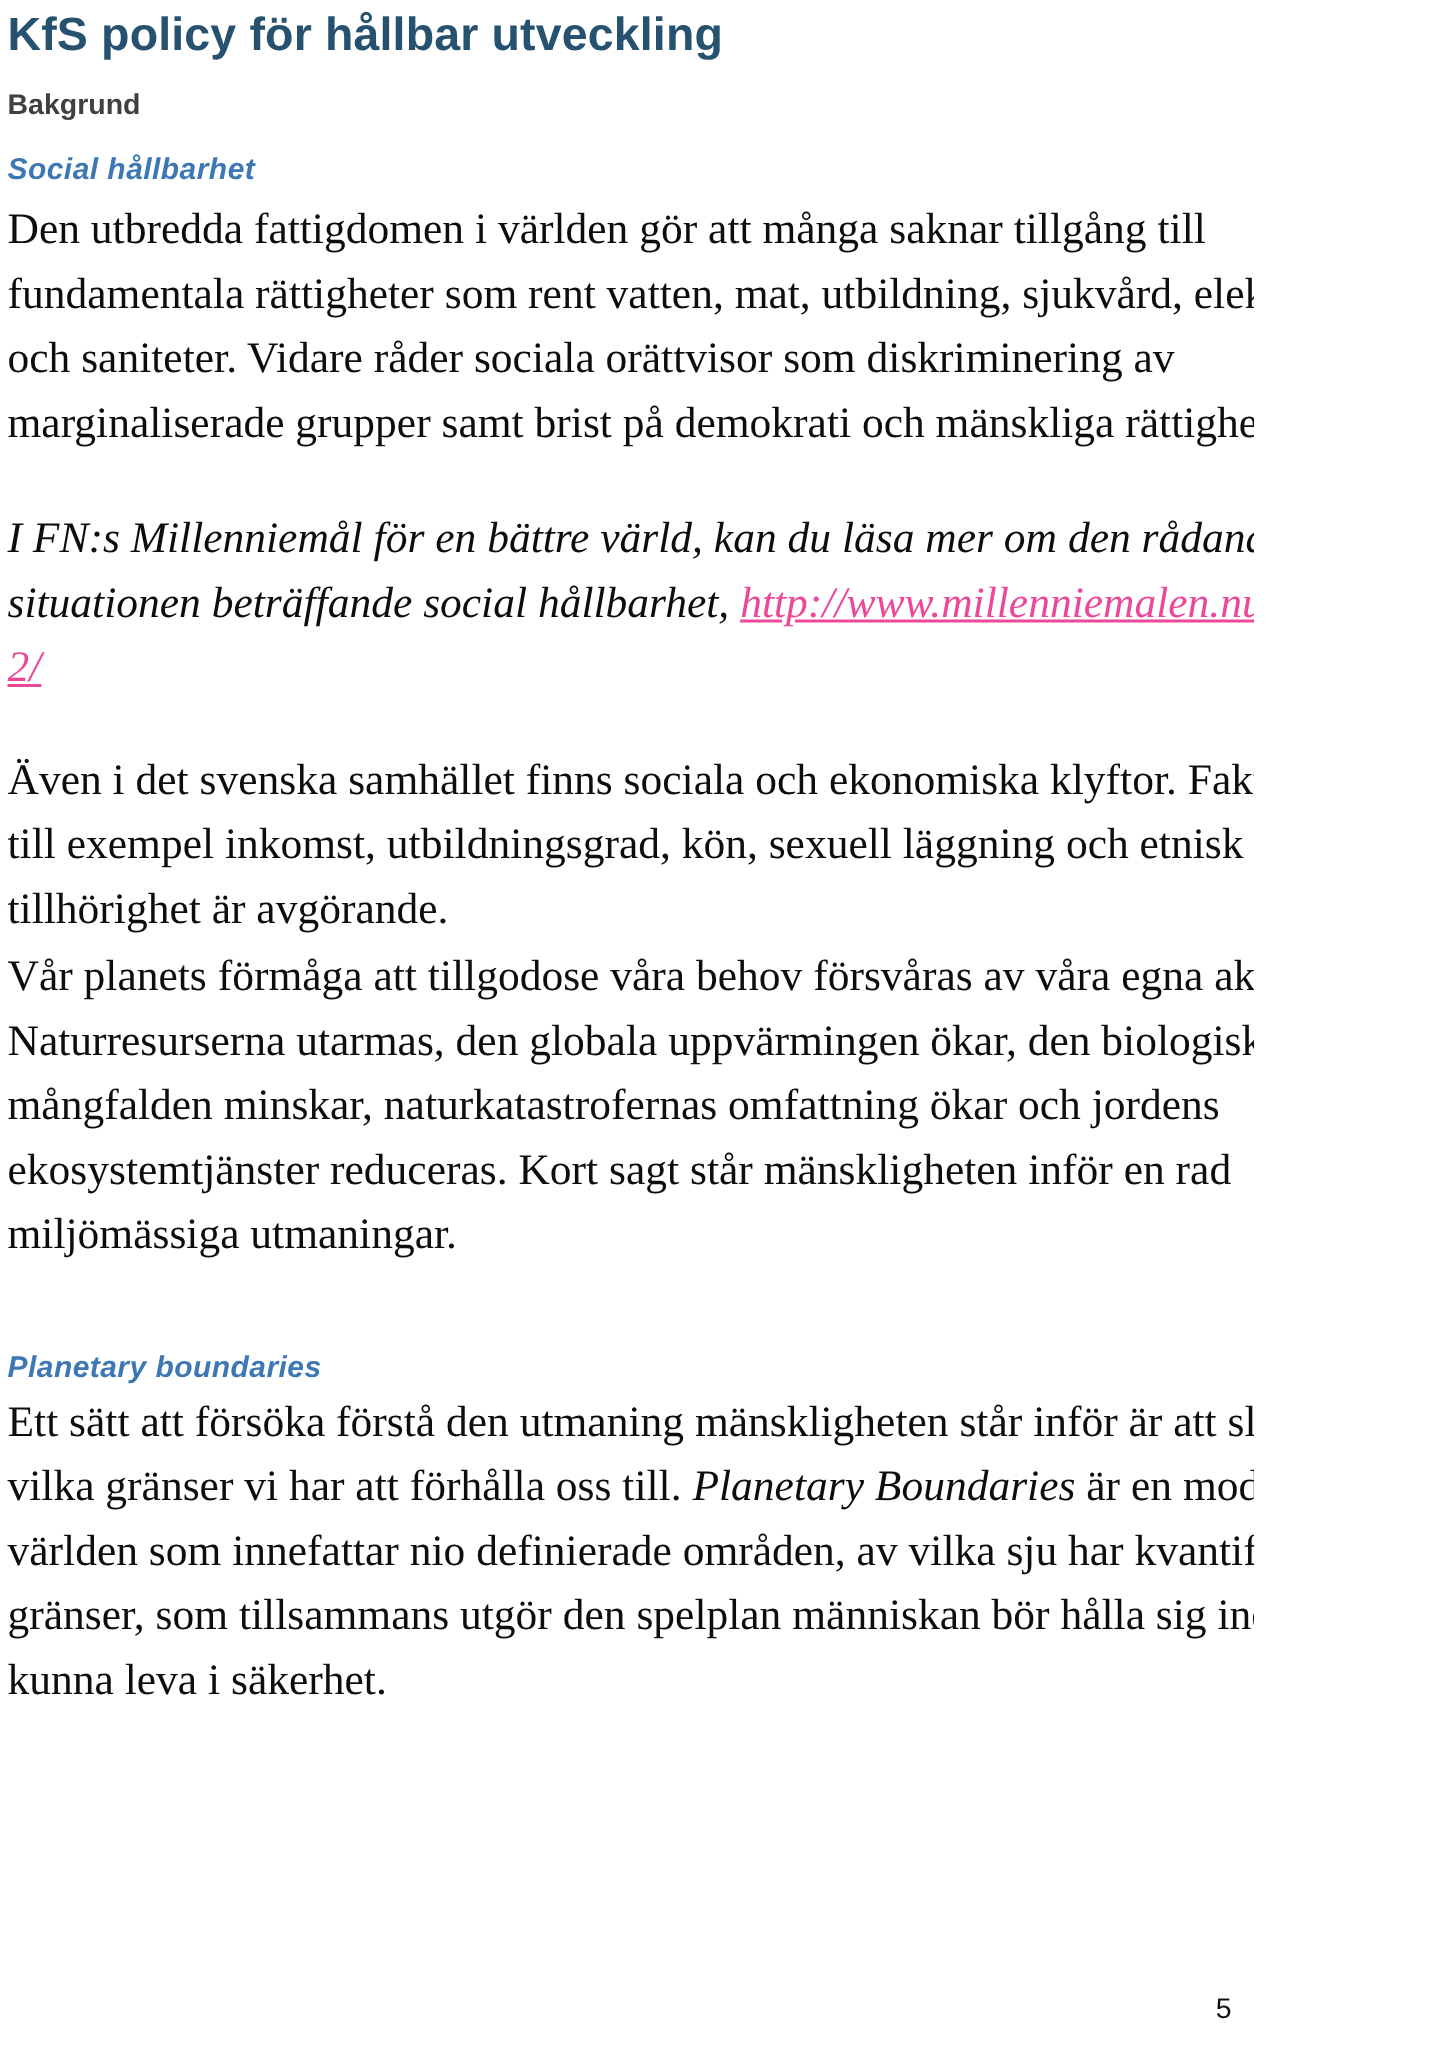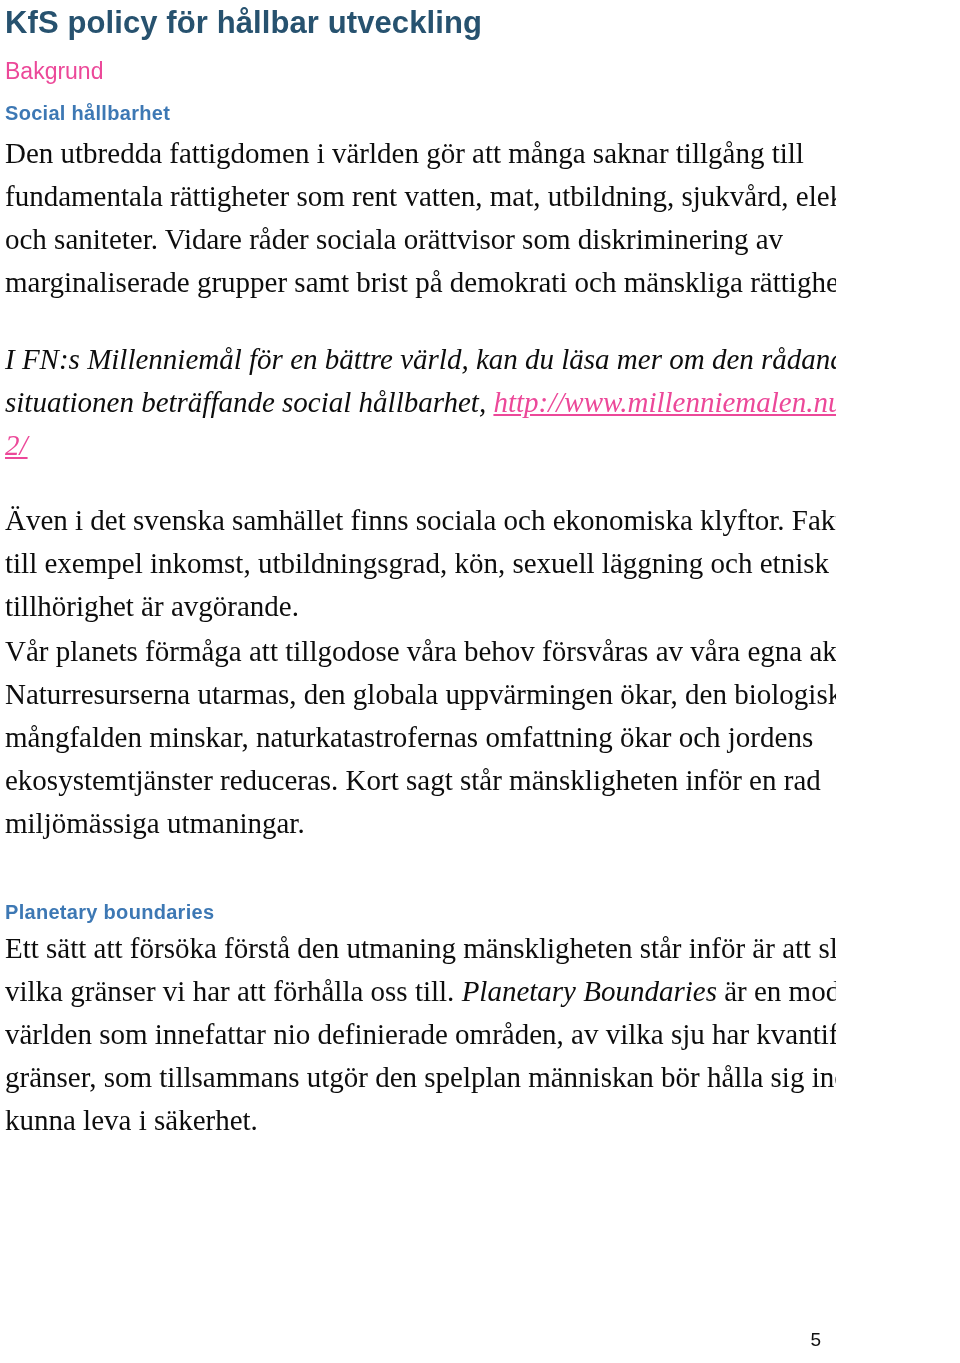--- a/index.html
+++ b/index.html
@@ -33,31 +33,32 @@
     line-height: 38px;
     color: #27526f;
     letter-spacing: 0.1px;
     margin: 4px 0 0 0;
     padding: 0;
     white-space: nowrap;
   }
 
   .heading-1 {
     font-family: "Liberation Sans", sans-serif;
-    font-weight: normal;
-    font-size: 23px;
+    font-weight: bold;
+    font-size: 19px;
     line-height: 30px;
-    color: #ec4899;
+    color: #404040;
     margin: 14px 0 0 0;
     padding: 0;
   }
 
   .heading-2 {
     font-family: "Liberation Sans", sans-serif;
     font-weight: bold;
+    font-style: italic;
     font-size: 20px;
     line-height: 26px;
     color: #3d78b4;
     margin: 14px 0 0 0;
     padding: 0;
     letter-spacing: 0.3px;
   }
 
   .heading-2.spaced-top {
     margin-top: 44px;

